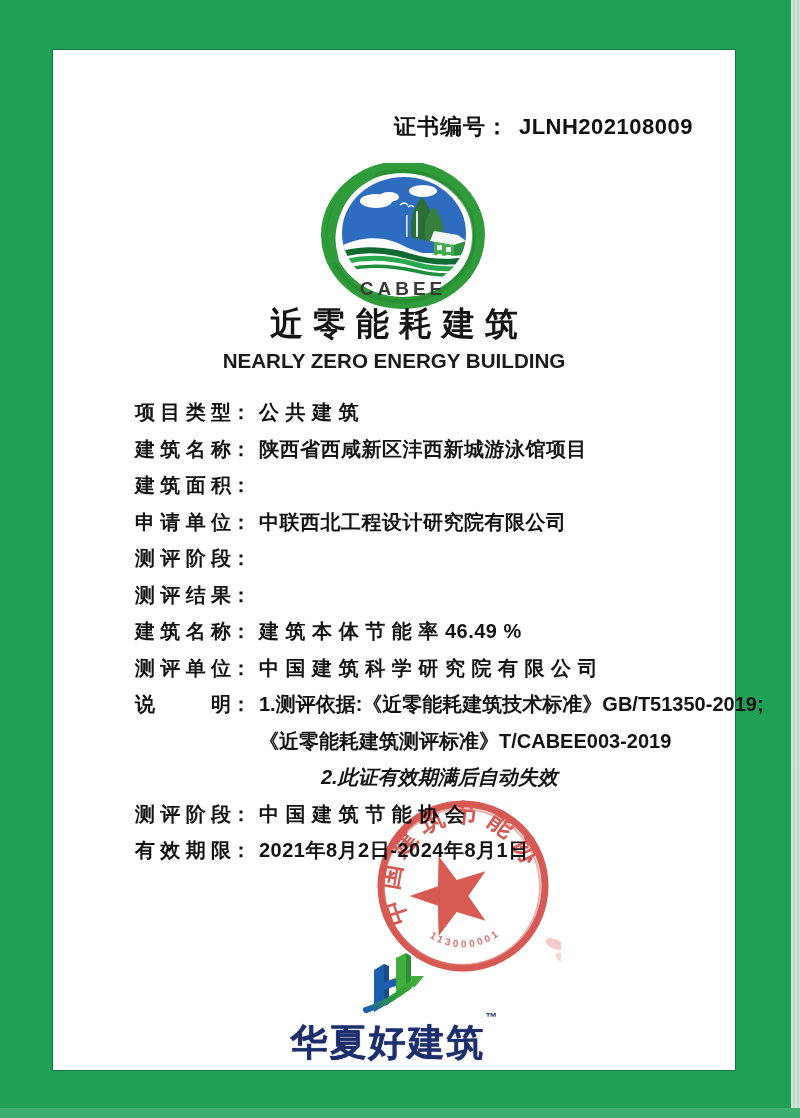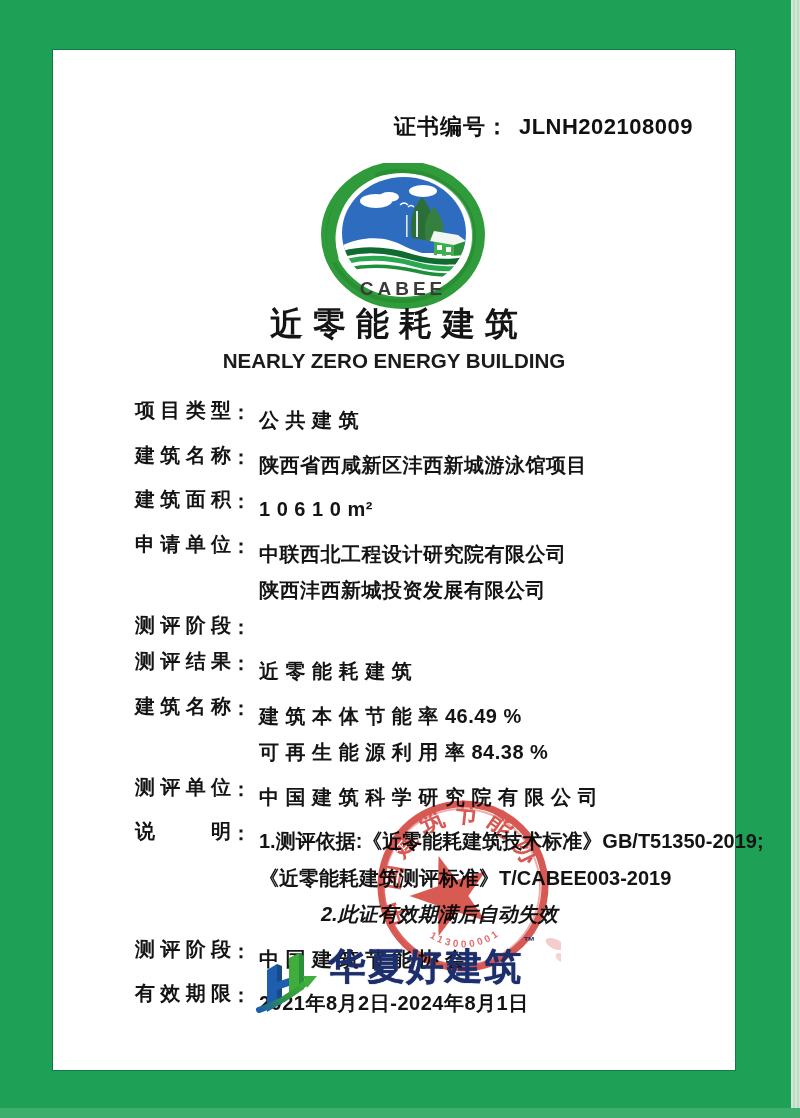--- a/index.html
+++ b/index.html
@@ -47,38 +47,38 @@
     letter-spacing:0; transform:scaleX(.98);
   }
 
   
   .fields { position:absolute; left:82px; top:344px; width:575px; }
   .field-row { display:flex; align-items:flex-start; line-height:36.5px; font-size:20px; color:#141414; }
   .field-label { display:flex; flex:0 0 auto; font-weight:600; }
   .label-text {
     display:inline-block; width:96px;
     text-align:justify; text-align-last:justify;
-    font-weight:600; white-space:nowrap; overflow:visible;font-family:Liberation Mono, monospace;
+    font-weight:600; white-space:nowrap; overflow:visible;
   }
   .colon { width:20px; font-weight:600; }
-  .values { margin-left:8px; font-weight:600;margin-top:8px; }
+  .values { margin-left:8px; font-weight:600; }
   .value-line { white-space:nowrap; letter-spacing:0.5px; }
   .field-row[data-key="notes"] .value-line { letter-spacing:0; }
   .field-row[data-key="notes"] .value-line.indent { padding-left:62px;font-style:italic; }
 
   
   .seal {
     position:absolute; left:312px; top:738px; width:196px; height:196px;
     mix-blend-mode:multiply; pointer-events:none;
   }
 
   
   .footer-logo {
     position:absolute; left:0; top:898px; width:100%;
-    display:flex; justify-content:center; gap:8px;
+    display:flex; justify-content:center; align-items:center; gap:8px;flex-direction:column;
   }
   .huaxia-icon { width:68px; height:68px; flex:0 0 auto; }
   .huaxia-text {
     font-size:37px; font-weight:bold; color:#1c2e6b;
     letter-spacing:2px; line-height:1;
     text-shadow:0 0 1px #1c2e6b;
   }
   .tm { font-size:12px; font-weight:bold; color:#1c2e6b; vertical-align:top; position:relative; top:-14px; }
 </style>
 </head>
@@ -162,61 +162,53 @@
     <div class="values">
             <div class="value-line">陕西省西咸新区沣西新城游泳馆项目</div>
           </div>
   </div>
 
   <div class="field-row" data-key="floor_area">
     <div class="field-label">
       <span class="label-text">建筑面积</span>
             <span class="colon">：</span>
     </div>
-    <div class="values">
-            <div class="value-line">1 0 6 1 0 m²</div>
-          </div>
   </div>
 
   <div class="field-row" data-key="applicant">
     <div class="field-label">
       <span class="label-text">申请单位</span>
             <span class="colon">：</span>
     </div>
     <div class="values">
             <div class="value-line">中联西北工程设计研究院有限公司</div>
-            <div class="value-line">陕西沣西新城投资发展有限公司</div>
           </div>
   </div>
 
   <div class="field-row" data-key="stage">
     <div class="field-label">
       <span class="label-text">测评阶段</span>
             <span class="colon">：</span>
     </div>
   </div>
 
   <div class="field-row" data-key="result">
     <div class="field-label">
       <span class="label-text">测评结果</span>
             <span class="colon">：</span>
     </div>
-    <div class="values">
-            <div class="value-line">近 零 能 耗 建 筑</div>
-          </div>
   </div>
 
   <div class="field-row" data-key="efficiency">
     <div class="field-label">
       <span class="label-text">建筑名称</span>
             <span class="colon">：</span>
     </div>
     <div class="values">
             <div class="value-line">建 筑 本 体 节 能 率 46.49 %</div>
-            <div class="value-line">可 再 生 能 源 利 用 率 84.38 %</div>
           </div>
   </div>
 
   <div class="field-row" data-key="evaluator">
     <div class="field-label">
       <span class="label-text">测评单位</span>
             <span class="colon">：</span>
     </div>
     <div class="values">
             <div class="value-line">中 国 建 筑 科 学 研 究 院 有 限 公 司</div>

